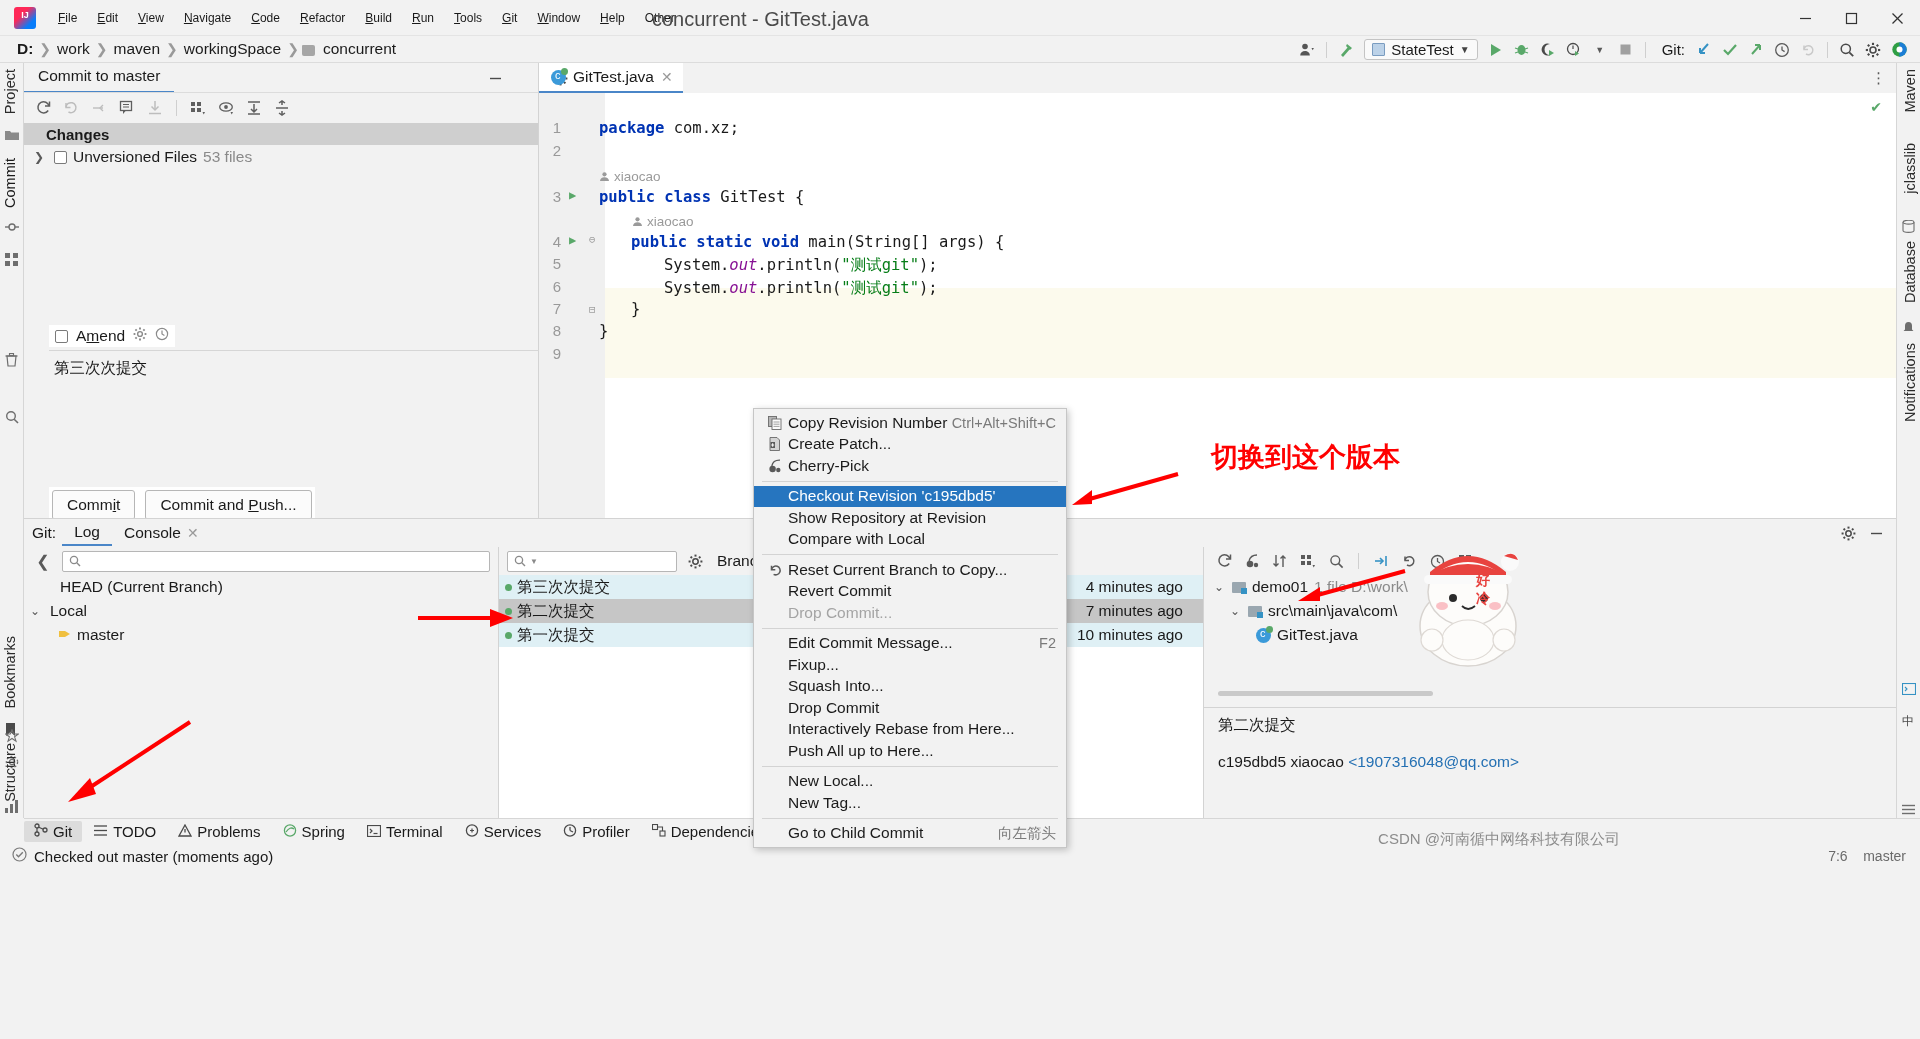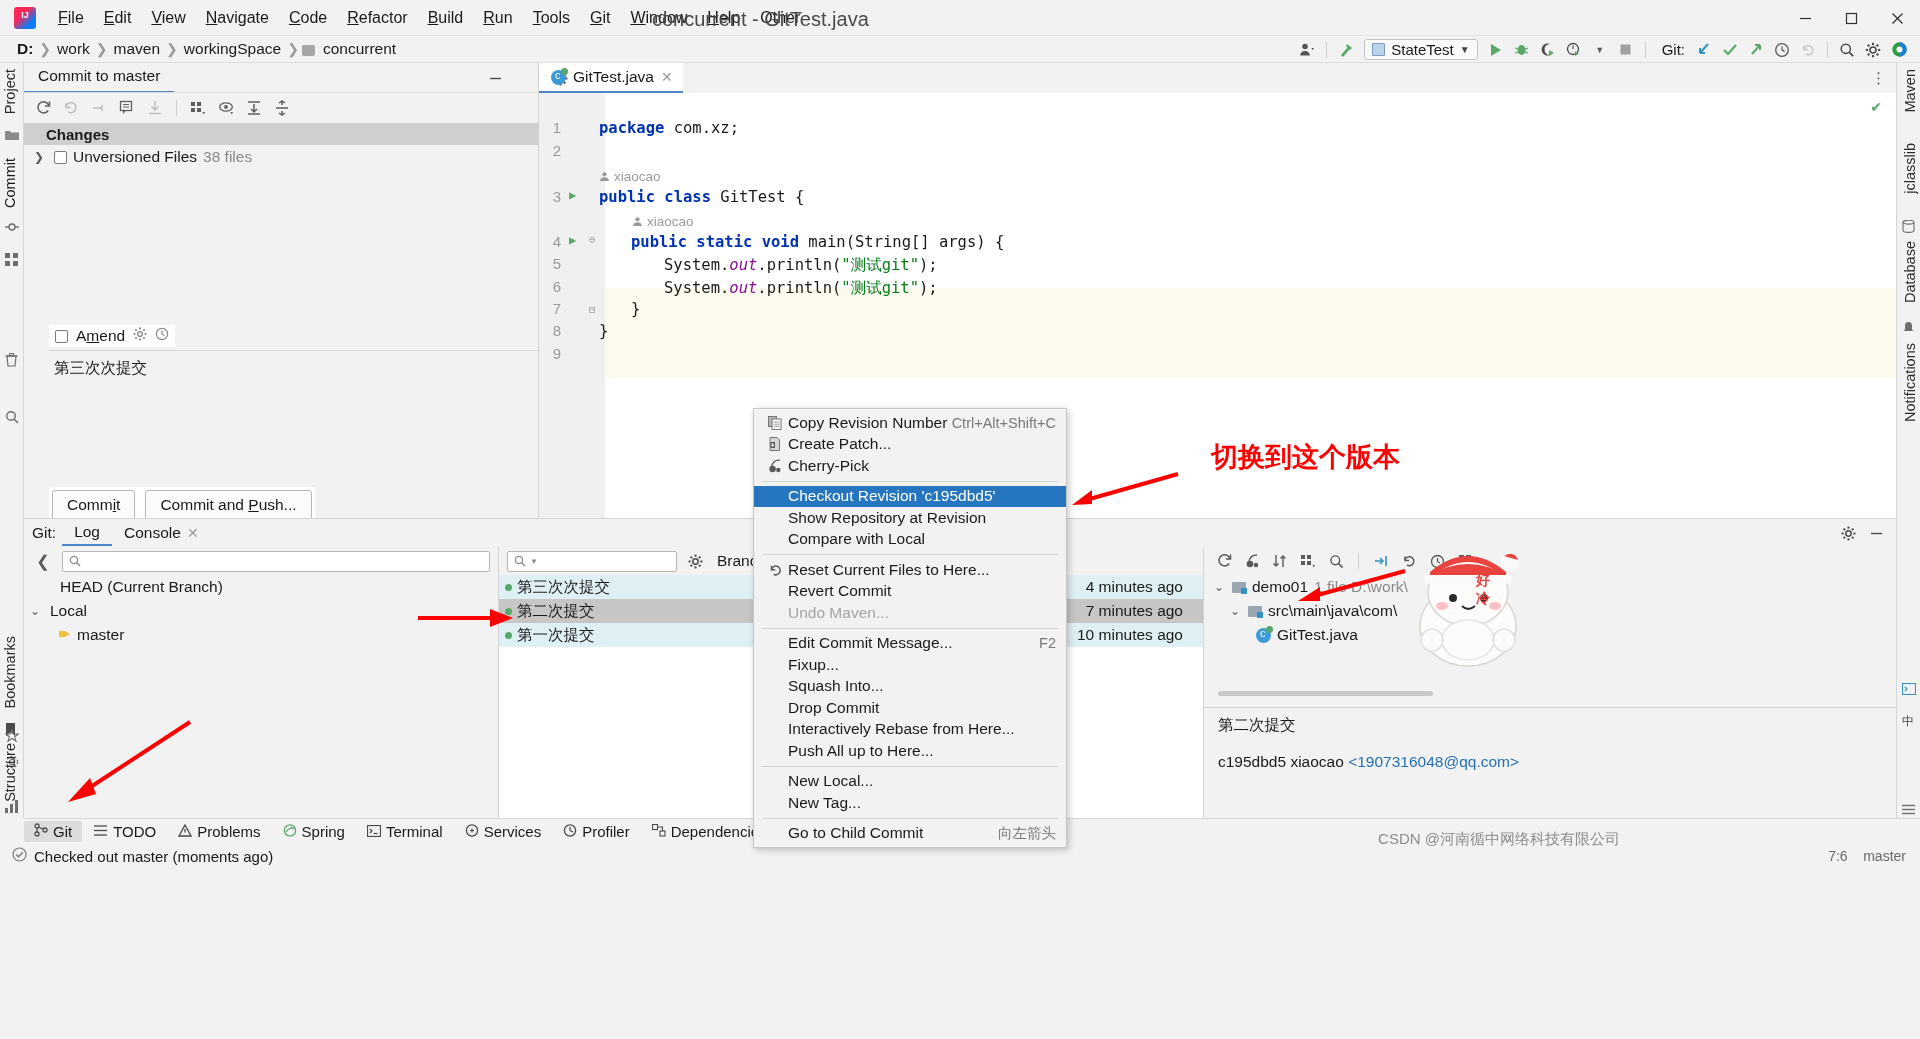--- a/index.html
+++ b/index.html
@@ -24,21 +24,21 @@
     background: linear-gradient(135deg,#fe2857 0%,#fe2857 35%,#087cfa 75%,#087cfa 100%);
     border-radius: 3px; position: relative; flex: none;
   }
   .logo::after{
     content:"IJ"; position:absolute; left:0; right:0; top:3px;
     font-size:9px; font-weight:bold; color:#fff; text-align:center;
     font-family:"Liberation Sans",sans-serif;
   }
   .menubar { display: flex; align-items: center; }
   .menu-item {
-    padding: 4px 10px; font-size: 16px; color: #1a1a1a; cursor: default;
+    padding: 4px 10px; font-size: 12px; color: #1a1a1a; cursor: default;
     white-space: nowrap;
   }
   .menu-item u { text-decoration: underline; }
   .win-title {
     position: absolute; left: 652px; top: 8px;
     font-size: 20px; color: #4a4a4a;
   }
   .win-ctrls { position: absolute; right: 0; top: 0; display: flex; height: 36px; }
   .win-btn {
     width: 46px; height: 36px; display: flex; align-items: center;
@@ -601,21 +601,21 @@
           </svg>
       </div>
     </div>
 
     <div class="cp-head">Changes</div>
 
     <div class="cp-row">
       <span class="chev">❯</span>
       <span class="cbox"></span>
       <span>Unversioned Files</span>
-      <span class="muted">38 files</span>
+      <span class="muted">53 files</span>
     </div>
 
     <div class="cp-amend">
       <span class="cbox"></span>
       <span class="lbl">A<u>m</u>end</span>
       <span style="color:#8a8a8a;">
         <svg width="14" height="14" viewBox="0 0 14 14">
             <circle cx="7" cy="7" r="2.4" fill="none" stroke="#8a8a8a" stroke-width="1.4"></circle>
             <g stroke="#8a8a8a" stroke-width="1.9">
               <line x1="7" y1="0.6" x2="7" y2="2.4"></line>
@@ -1012,31 +1012,31 @@
 
     <div class="msep"></div>
 
     <div class="mi">
       <span class="mico">
         <svg width="14" height="14" viewBox="0 0 14 14">
             <path d="M3.5 6.3 A4.4 4.4 0 1 1 5.6 11.3" stroke="#5a5a5a" stroke-width="1.5" fill="none"></path>
             <path d="M3.5 2.8 L3.5 6.8 L7.3 6.8" stroke="#5a5a5a" stroke-width="1.5" fill="none"></path>
           </svg>
       </span>
-      <span class="mlabel">Reset Current Files to Here...</span>
+      <span class="mlabel">Reset Current Branch to Copy...</span>
       <span class="mkey"></span>
     </div>
     <div class="mi">
       <span class="mico"></span>
       <span class="mlabel">Revert Commit</span>
       <span class="mkey"></span>
     </div>
     <div class="mi disabled">
       <span class="mico"></span>
-      <span class="mlabel">Undo Maven...</span>
+      <span class="mlabel">Drop Commit...</span>
       <span class="mkey"></span>
     </div>
 
     <div class="msep"></div>
 
     <div class="mi">
       <span class="mico"></span>
       <span class="mlabel">Edit Commit Message...</span>
       <span class="mkey">F2</span>
     </div>

